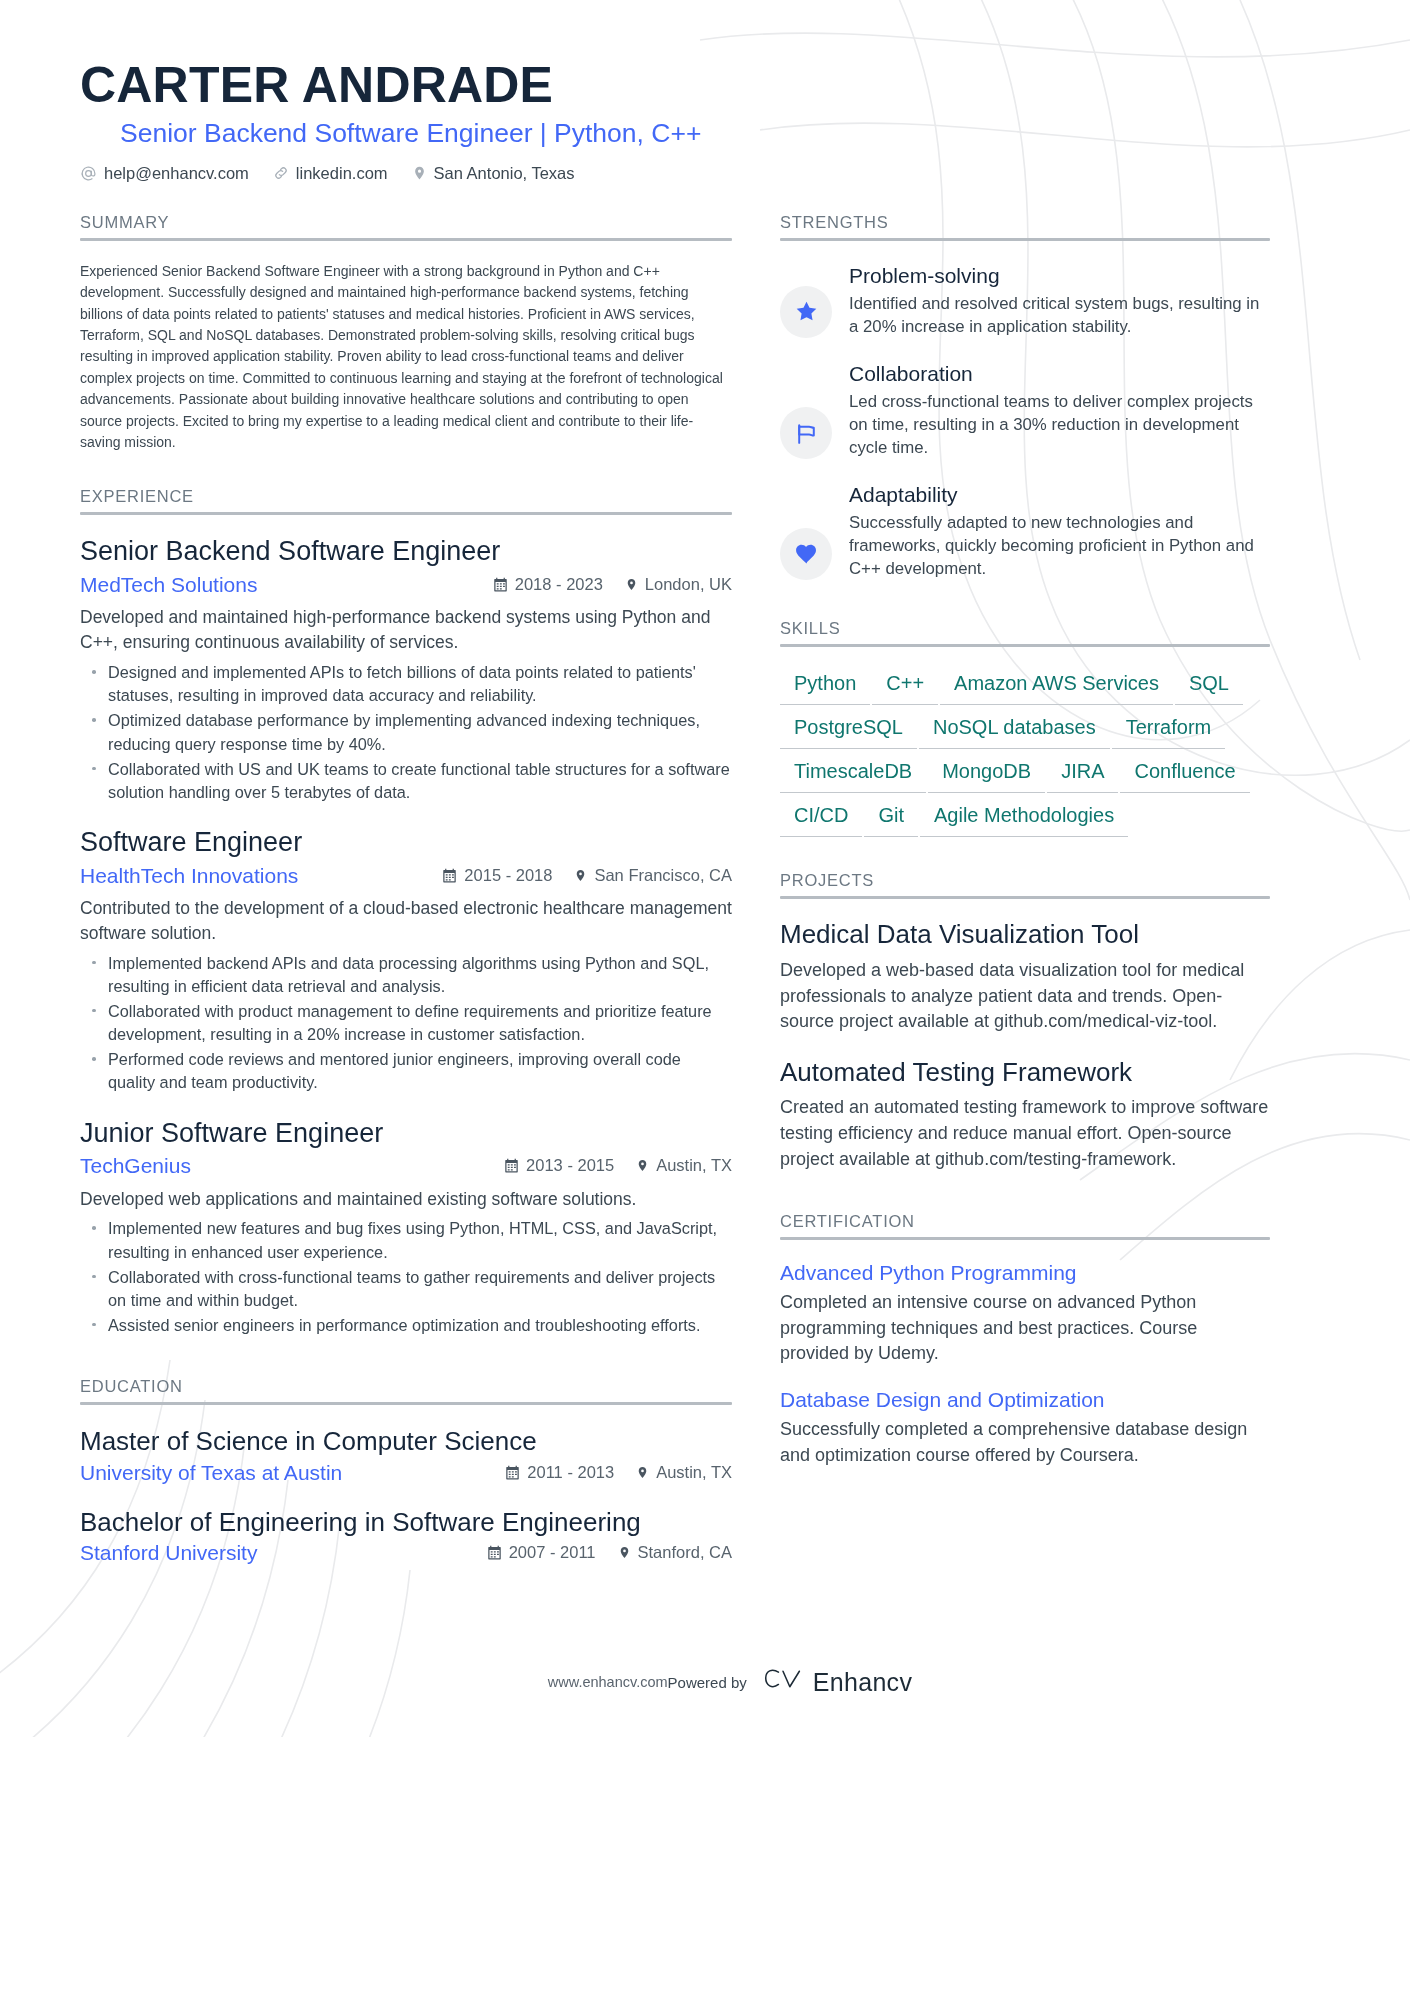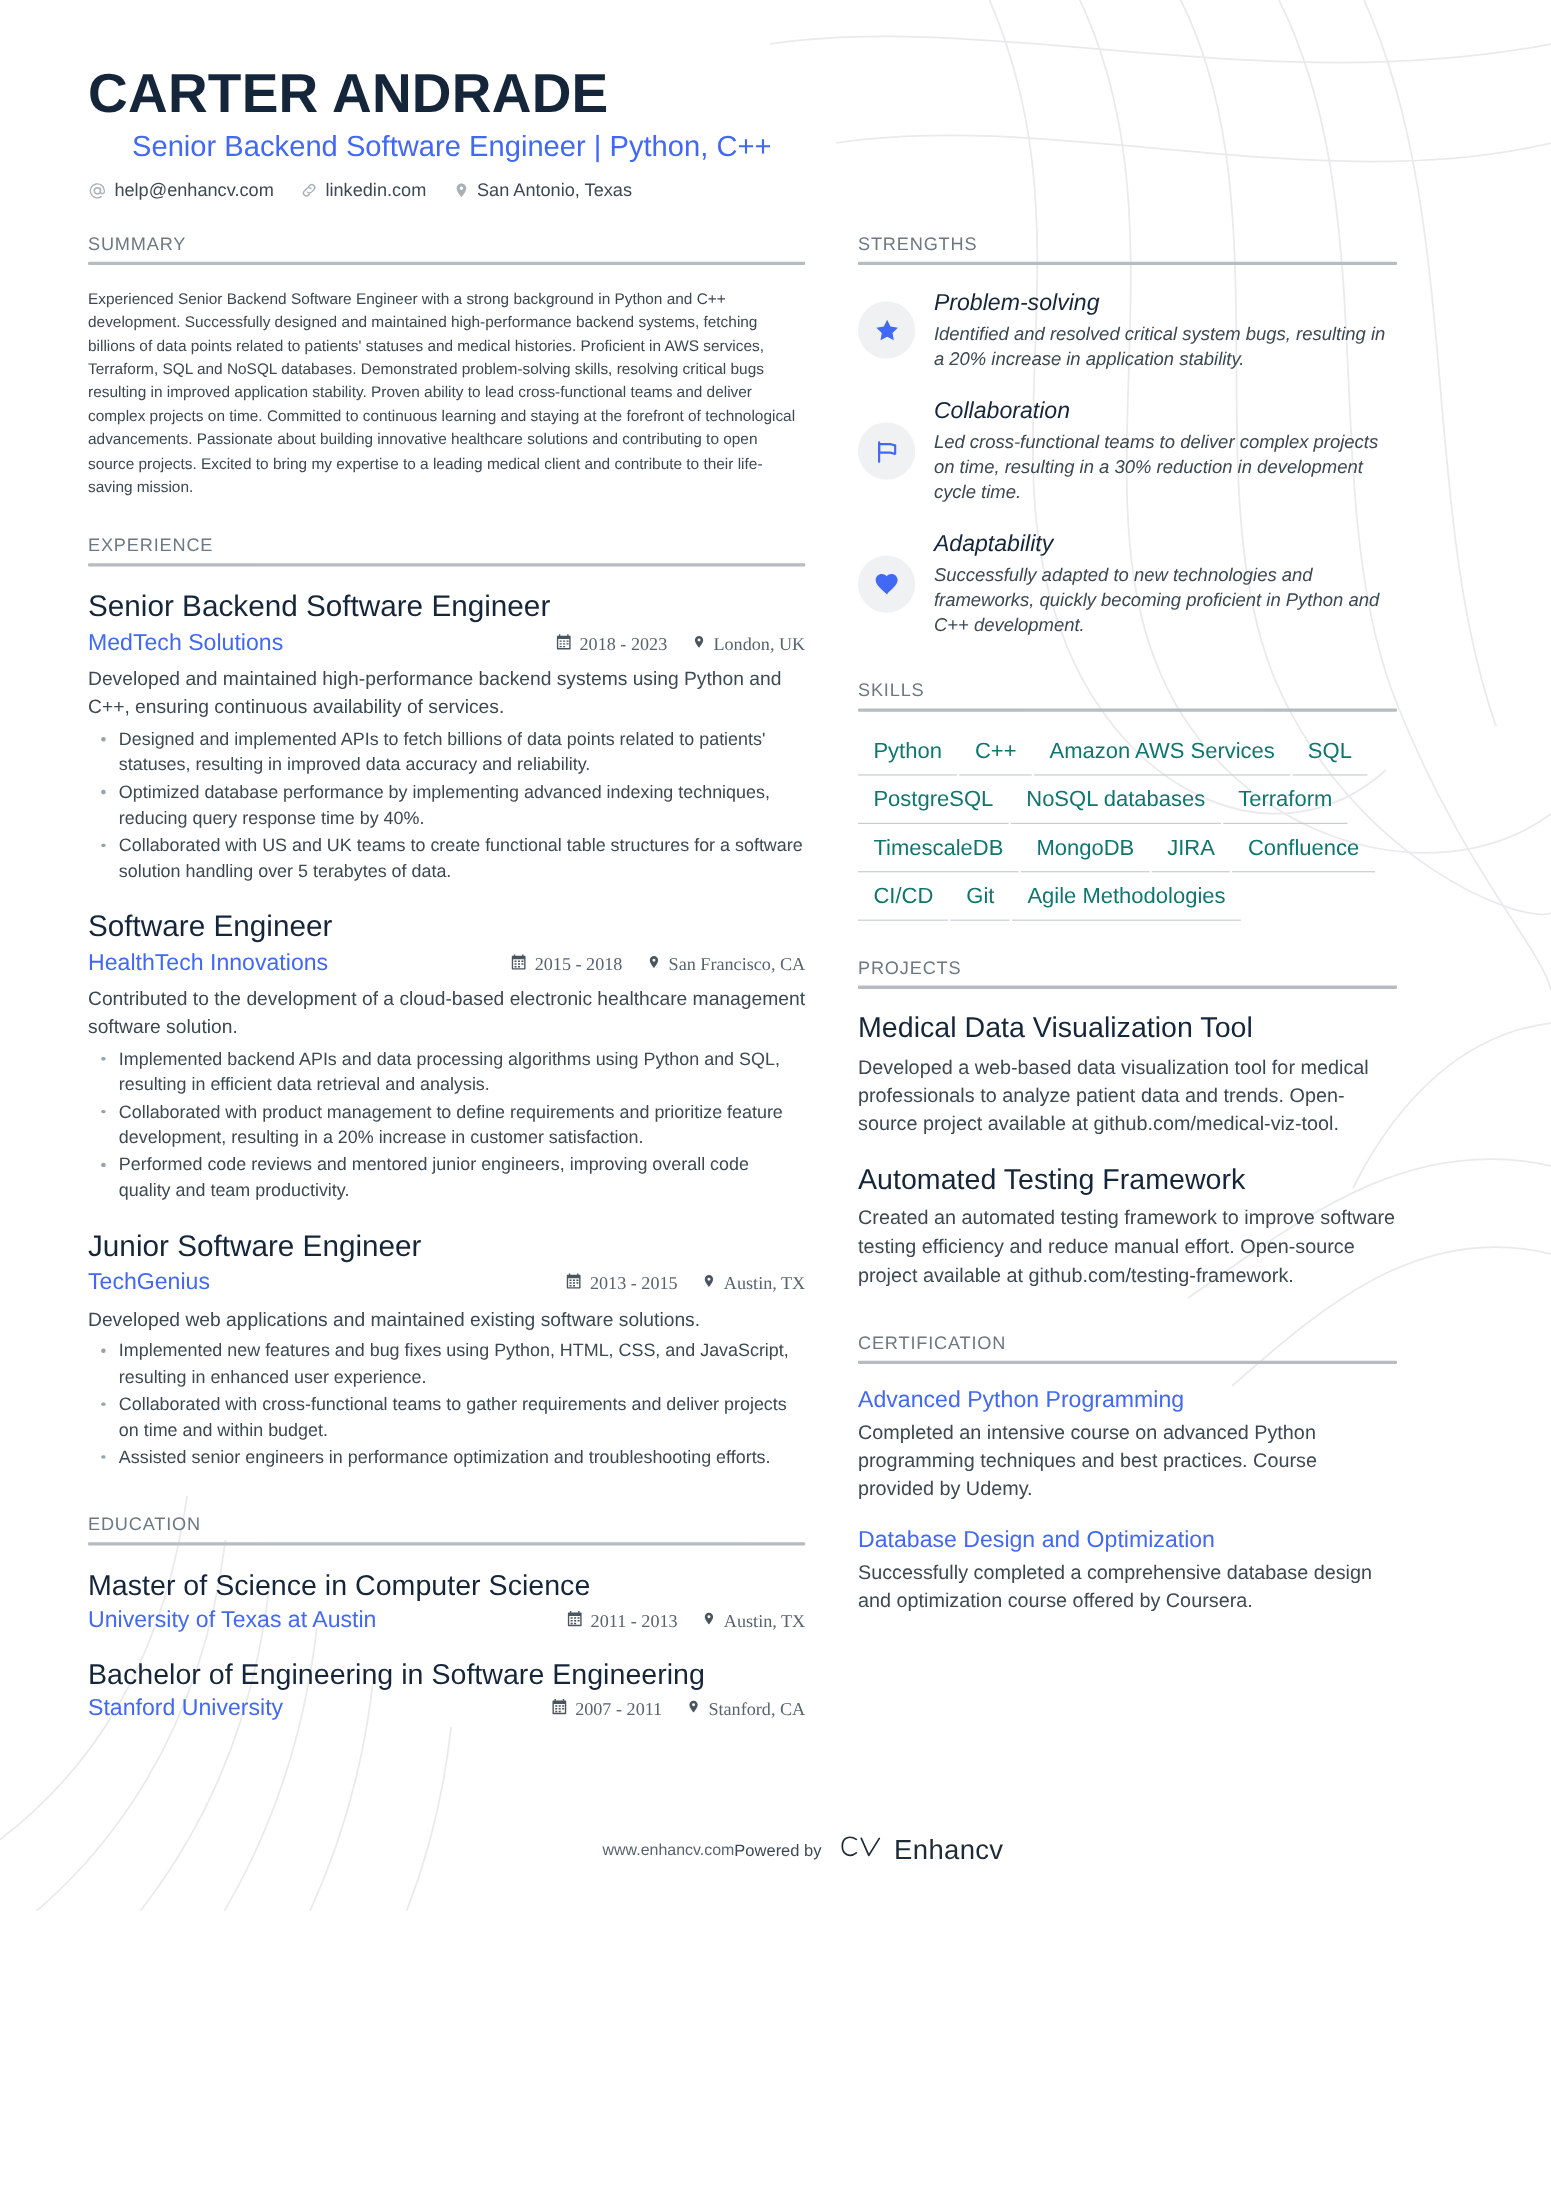--- a/index.html
+++ b/index.html
@@ -103,21 +103,21 @@
     align-items: baseline;
     margin-bottom: 7px;
   }
   .entry-org {
     font-size: 21px;
     color: #4268f6;
     flex: 1 1 auto;
     line-height: 1.25;
   }
   .meta-right { display: flex; align-items: center; gap: 22px; font-size: 16.5px; color: #58636d; white-space: nowrap; }
-  .meta-chip { display: flex; align-items: flex-start; gap: 7px; font-family: Liberation Serif, serif; }
+  .meta-chip { display: flex; align-items: center; gap: 7px; }
   .meta-chip .ic { color: #4a5560; display: inline-flex; align-items: center; }
   .entry-desc {
     font-size: 17.5px;
     line-height: 1.42;
     color: #3c4852;
     margin-bottom: 6px;
   }
   ul.bullets { list-style: none; margin: 0 0 0 6px; }
   ul.bullets li {
     position: relative;
@@ -133,21 +133,21 @@
     left: 6px; top: 9px;
     width: 3.5px; height: 3.5px;
     border-radius: 50%;
     background: #98a2ab;
   }
 
   .edu-entry .entry-title { font-size: 26px; margin-bottom: 2px; }
   .edu-entry { margin-bottom: 20px; }
 
   
-  .strength { display: flex; gap: 17px; margin-bottom: 21px; align-items: center; font-style: italic; }
+  .strength { display: flex; gap: 17px; margin-bottom: 21px; align-items: flex-end; }
   .strength-ico {
     flex: 0 0 auto;
     width: 52px; height: 52px;
     border-radius: 50%;
     background: #f0f1f2;
     display: flex; align-items: center; justify-content: center;
     color: #4268f6;
     margin-top: 2px;
   }
   .strength-body { flex: 1 1 auto; padding-top: 2px; }

